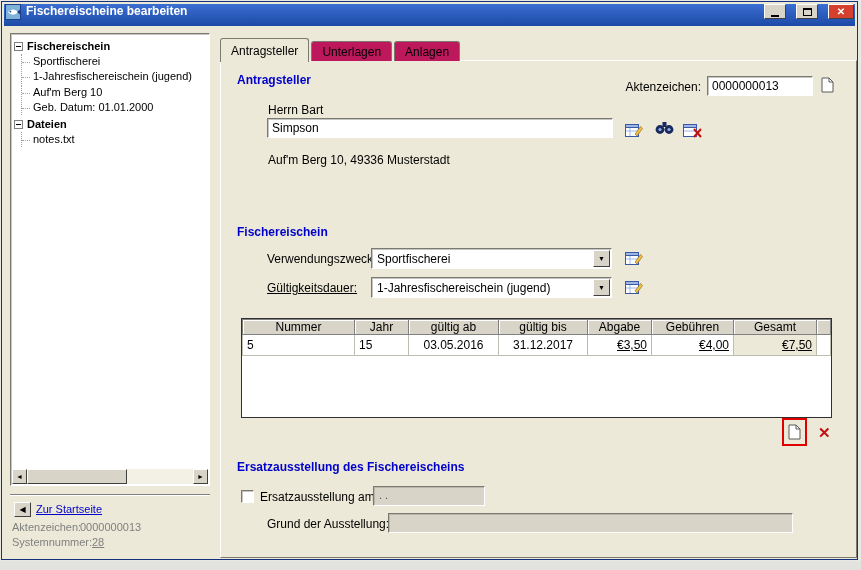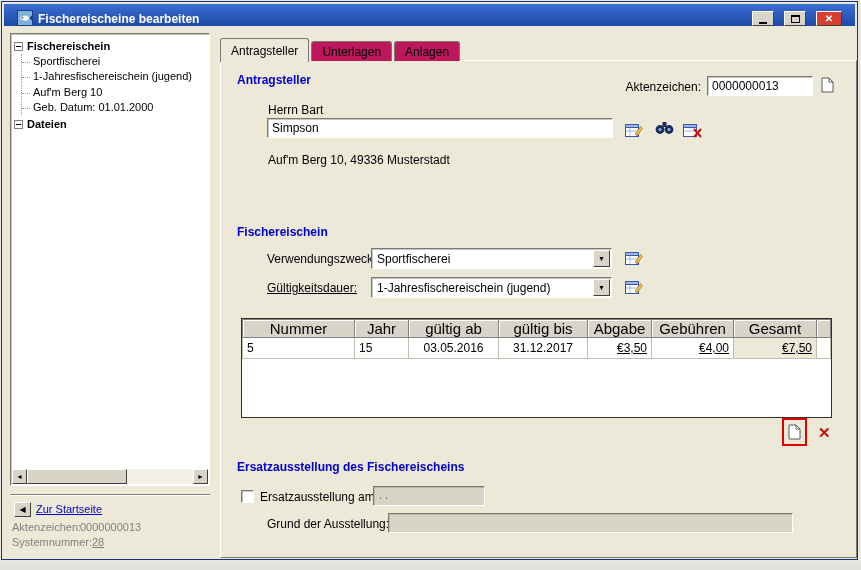--- a/index.html
+++ b/index.html
@@ -5,21 +5,21 @@
   * { box-sizing: border-box; margin: 0; padding: 0; }
   html,body { width:861px; height:570px; }
   body { font-family: "Liberation Sans", sans-serif; font-size:12px; color:#000; background:#e8e8e4; }
   .screen { position:relative; width:861px; height:570px; overflow:hidden; background:#e8e8e4; }
 
   
   .window { position:absolute; left:1px; top:1px; width:857px; height:559px;
             background:#ece9d8; border:1px solid #16327e; }
   .titlebar { position:absolute; left:2px; top:2px; width:851px; height:22px;
               background:linear-gradient(to bottom,#3a6fd2 0%, #1d49a7 100%);
-              display:flex; align-items:flex-end; padding:0 13px; }
+              display:flex; align-items:flex-start; padding:0 1px; }
   .app-icon { width:16px; height:16px; flex:0 0 auto; }
   .title-text { color:#fff; font-weight:bold; font-size:12px; margin-left:5px; flex:1 1 auto;
                 white-space:nowrap; overflow:hidden; }
   .win-btns { display:flex; align-items:center; gap:10px; }
   .win-btn { width:22px; height:15px; background:#d8d4c8; border:1px solid;
              border-color:#fff #404040 #404040 #fff; display:flex; align-items:center;
              justify-content:center; cursor:default; }
   .win-btn.close { width:26px; background:#d5402f; color:#fff; font-weight:bold; font-size:10px; }
   .glyph-min { width:8px; height:2px; background:#000; margin-top:8px; }
   .glyph-max { width:9px; height:8px; border:1px solid #000; border-top-width:2px; }
@@ -76,21 +76,21 @@
                border-color:#fff #404040 #404040 #fff; display:flex; align-items:center;
                justify-content:center; font-size:7px; flex:0 0 auto; }
 
   .iconbtn { position:absolute; cursor:pointer; line-height:0; }
 
   
   .grid-box { position:absolute; left:20px; top:257px; width:591px; height:100px; background:#fff;
               border:1px solid #303030; overflow:hidden; }
   .grid-box table { border-collapse:collapse; width:100%; table-layout:fixed; }
   .grid-box th { background:#d8d4c8; border:1px solid #808080; box-shadow: inset 1px 1px 0 #fff;
-                 font-weight:normal; font-size:15px; height:14px; padding:0 3px; }
+                 font-weight:normal; font-size:12px; height:14px; padding:0 3px; }
   .grid-box td { border:1px solid #bdbdb2; font-size:12px; height:21px; padding:0 4px; background:#fff; }
   .grid-box td.num { text-align:right;text-decoration:underline; }
   .grid-box td.ctr { text-align:center; }
   .grid-box td.calc { background:#ece9d8; }
 
   .highlight-box { position:absolute; border:2px solid #e00000; background:transparent; }
   .red-x { color:#c01010; font-weight:bold; font-size:15px; line-height:15px; }
 
   .disabled-field { position:absolute; height:20px; background:#d8d4c8; border:1px solid;
                     border-color:#7a7a6f #fff #fff #7a7a6f; box-shadow: inset 1px 1px 0 rgba(64,64,64,.2);
@@ -141,20 +141,23 @@
       </div>
       <div class="tree-children">
         <div class="tree-child">Auf'm Berg 10</div>
         <div class="tree-child">Geb. Datum: 01.01.2000</div>
       </div>
       <div class="tree-root-row">
         <span class="minusbox">
             <span class="minusbar"></span>
           </span>
         <span class="tree-root-label">Dateien</span>
+      </div>
+      <div class="tree-children">
+        <div class="tree-child">notes.txt</div>
       </div>
 
       <div class="hscroll">
         <div class="scroll-btn">◄</div>
         <div class="scroll-thumb"></div>
         <div class="scroll-track"></div>
         <div class="scroll-btn">►</div>
       </div>
     </div>
 

